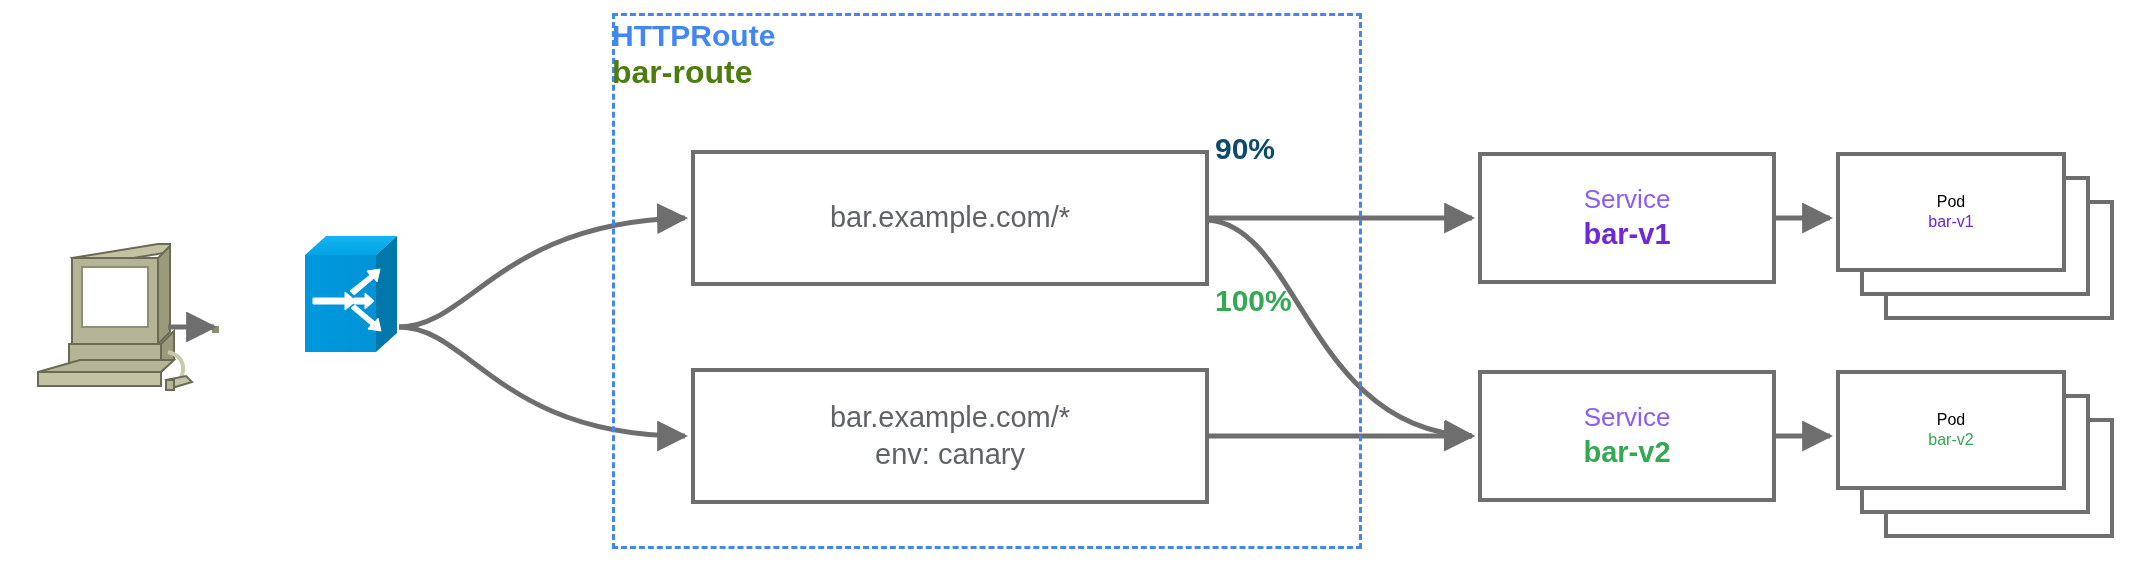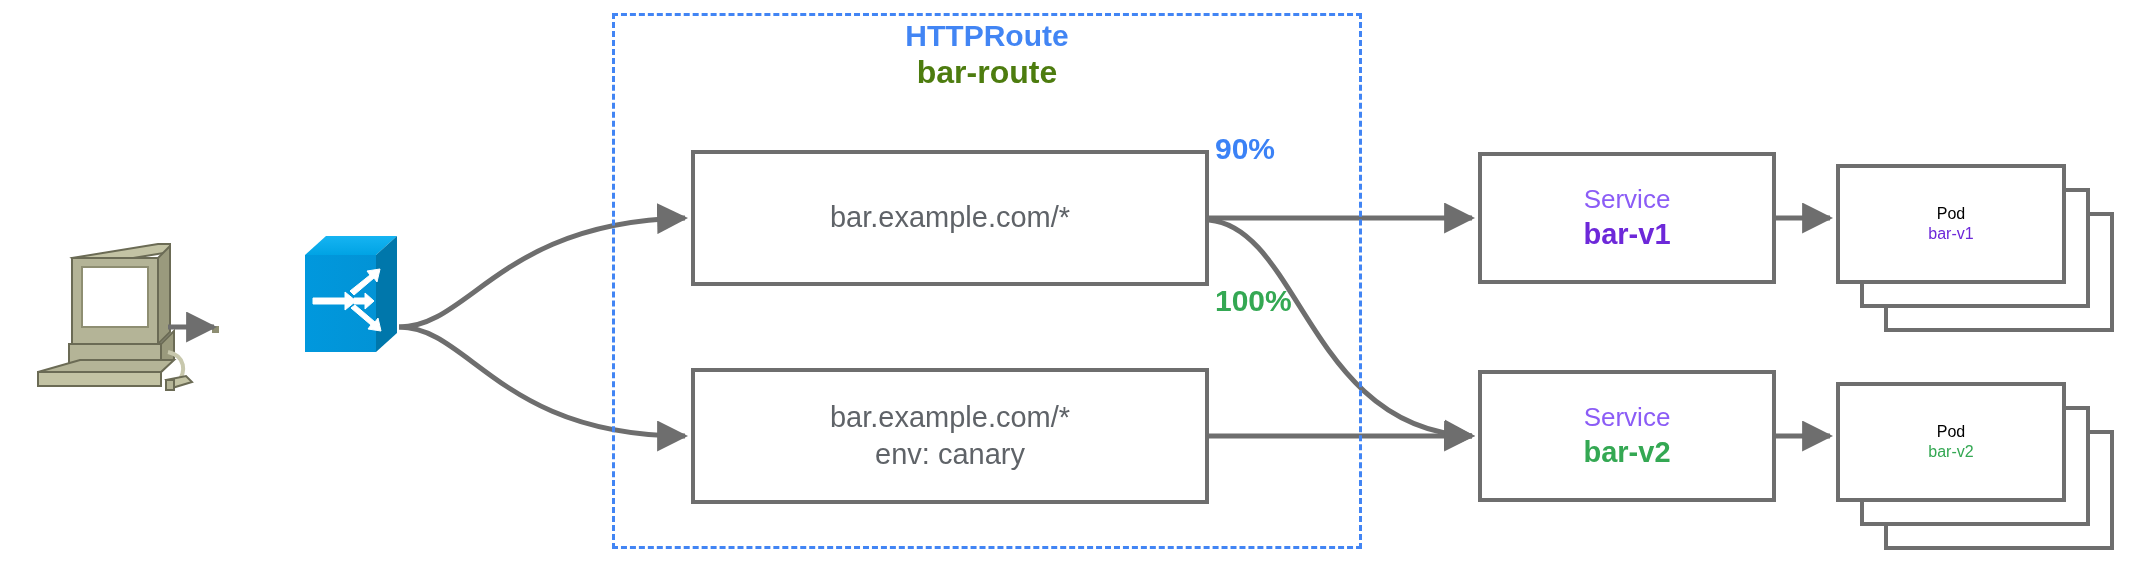--- a/index.html
+++ b/index.html
@@ -12,21 +12,21 @@
     width:2149px;
     height:573px;
     background:#ffffff;
     overflow:hidden;
   }
   .abs{position:absolute;}
 
   
   .lbl{
     position:absolute;
-    text-align:center;
+    text-align:left;
     line-height:1.18;
     white-space:nowrap;
     color:#5f6368;
   }
   .lbl-title{
     font-size:31px;
     font-weight:700;
     color:#616161;
     letter-spacing:.2px;
   }
@@ -65,40 +65,40 @@
   .blue{color:#6d28d9;}
   .green{color:#34a853;}
 
   #rule-1{left:691px; top:150px; width:518px; height:136px;}
   #rule-2{left:691px; top:368px; width:518px; height:136px;}
 
   #svc-1{left:1478px; top:152px; width:298px; height:132px;}
   #svc-2{left:1478px; top:370px; width:298px; height:132px;}
 
   
-  .pod-stack{position:absolute;width:300px;height:190px;margin-top:12px;}
+  .pod-stack{position:absolute;width:300px;height:190px;}
   .pod-stack .card{
     position:absolute;
     border:4px solid #6e6e6e;
     background:#ffffff;
     box-sizing:border-box;
     width:230px;height:120px;
   }
   .pod-stack .back2{left:48px;  top:48px;  z-index:1;}
   .pod-stack .back1{left:24px;  top:24px;  z-index:2;}
   .pod-stack .front{
     left:0; top:0; z-index:3;
     display:flex;flex-direction:column;align-items:center;justify-content:center;
     line-height:1.28;
   }
   #pod-1{left:1836px; top:152px;}
   #pod-2{left:1836px; top:370px;}
 
   
-  #pct-90{left:1215px; top:131px; font-size:30px; font-weight:700; color:#3b82f6;}
+  #pct-90{left:1215px; top:131px; font-size:30px; font-weight:700; color:#0c4a6e;}
   #pct-10{left:1215px; top:283px; font-size:30px; font-weight:700; color:#34a853;}
 
   
   #lb-caption{left:258px; top:146px; width:300px;}
 
   
   #wires{position:absolute;left:0;top:0;width:2149px;height:573px;}
 </style>
 </head>
 <body>

